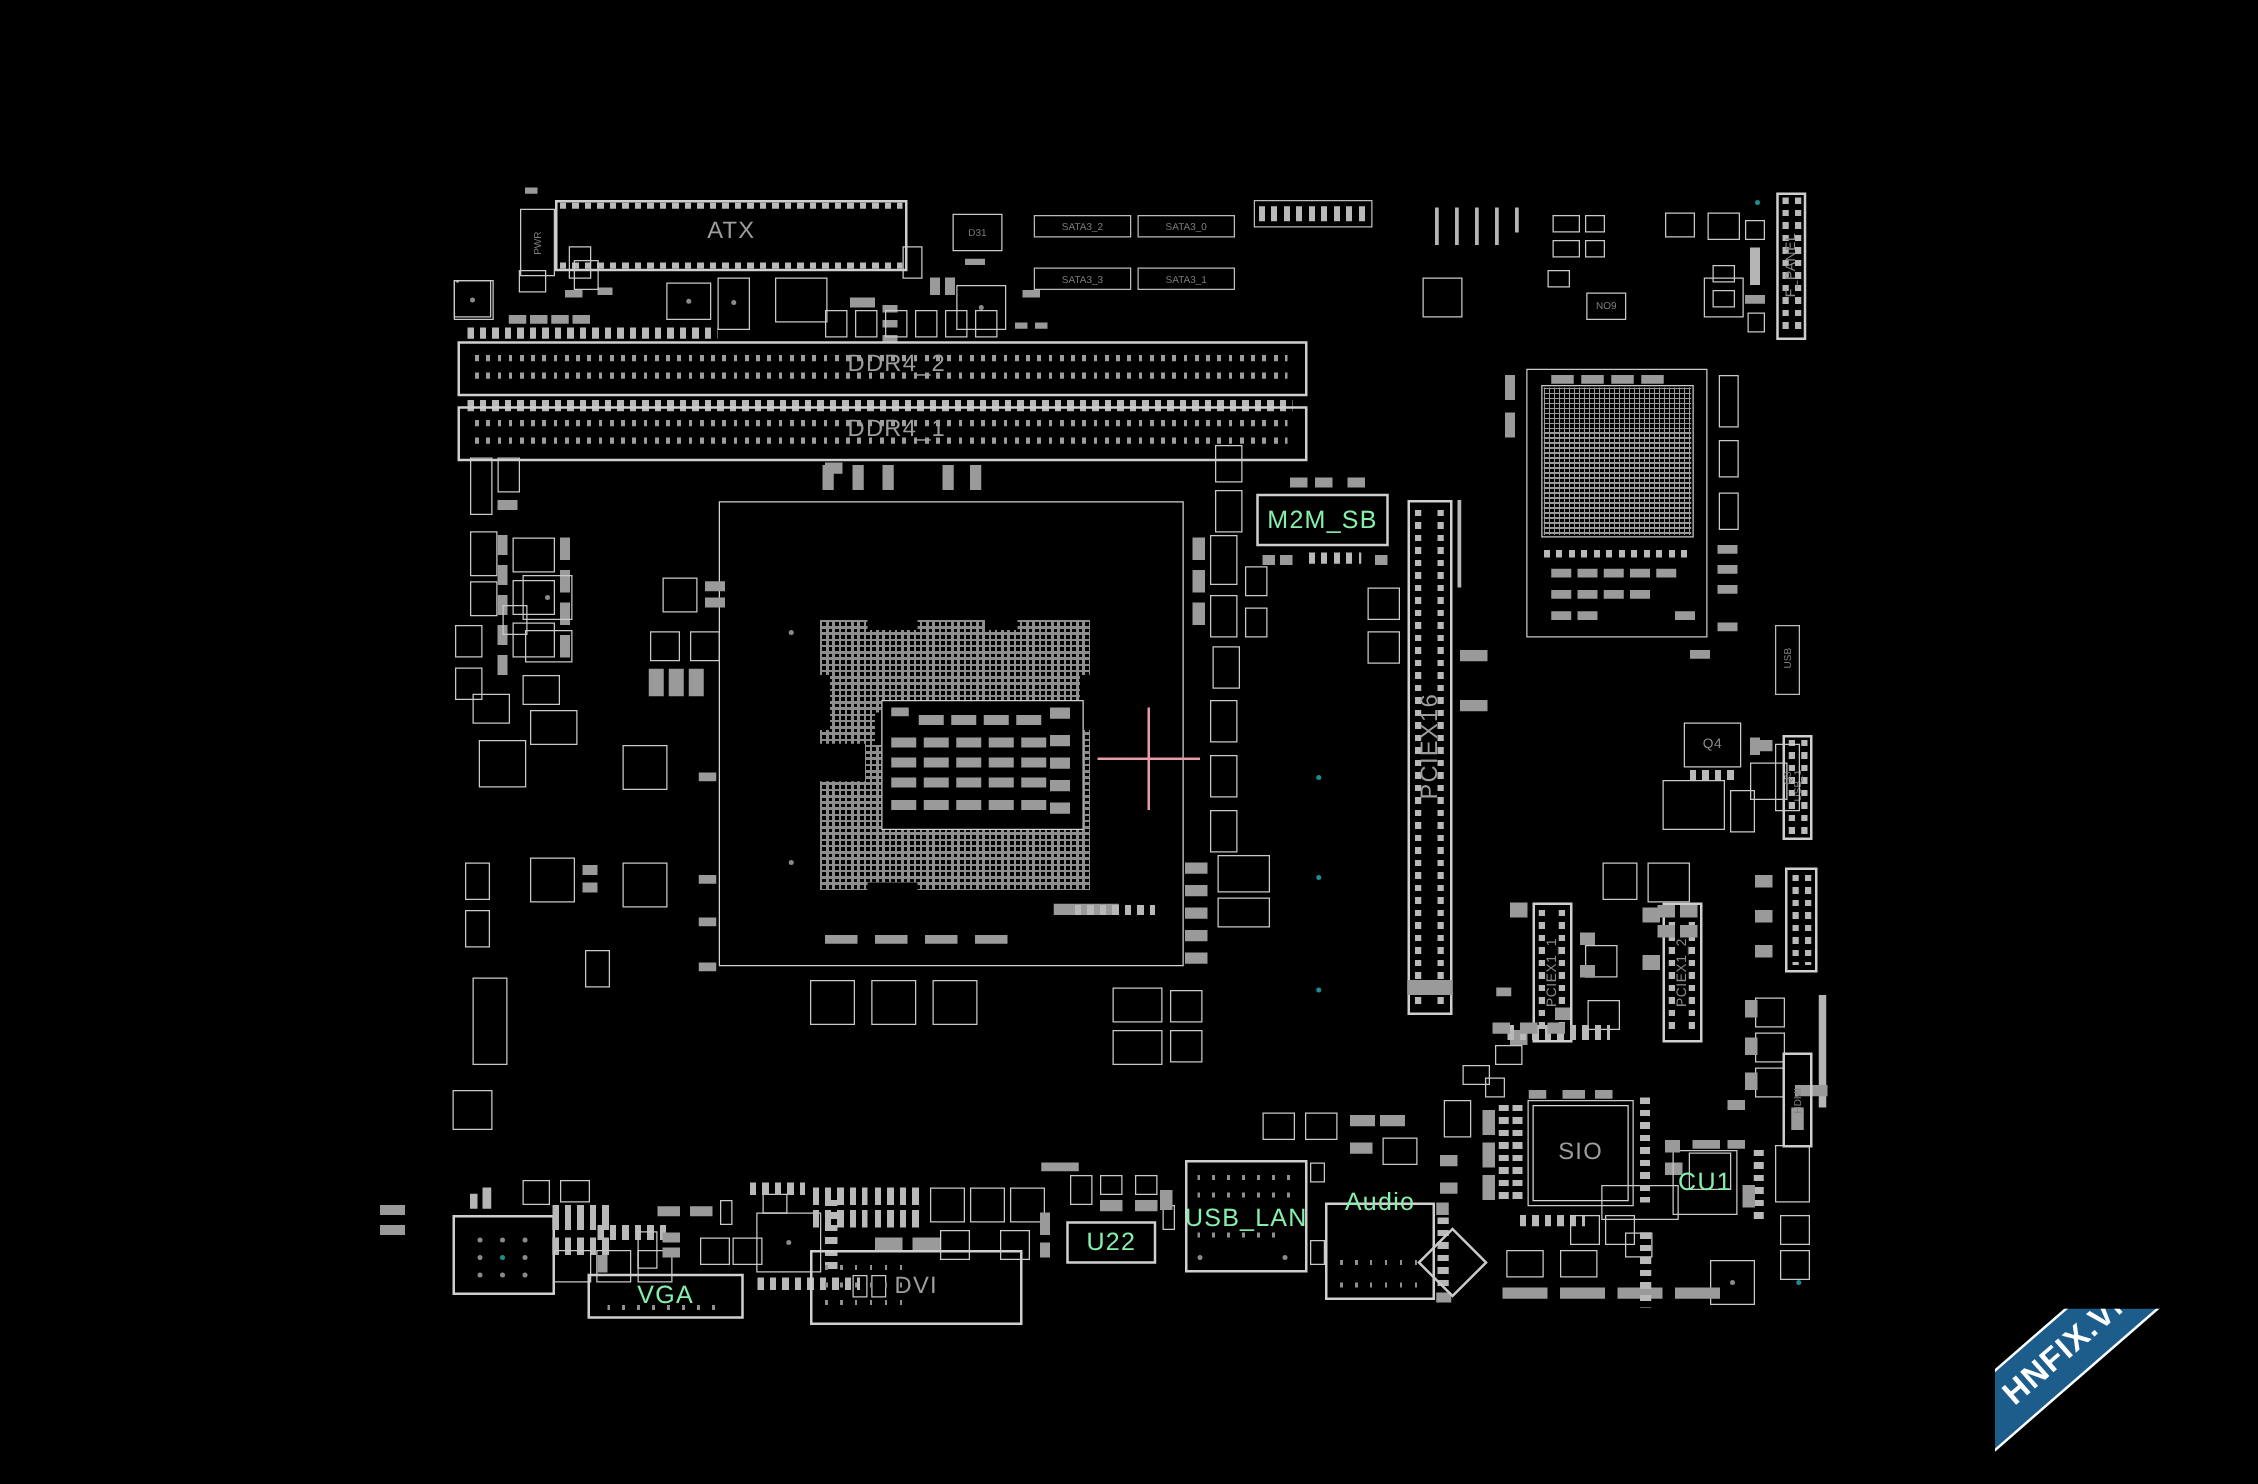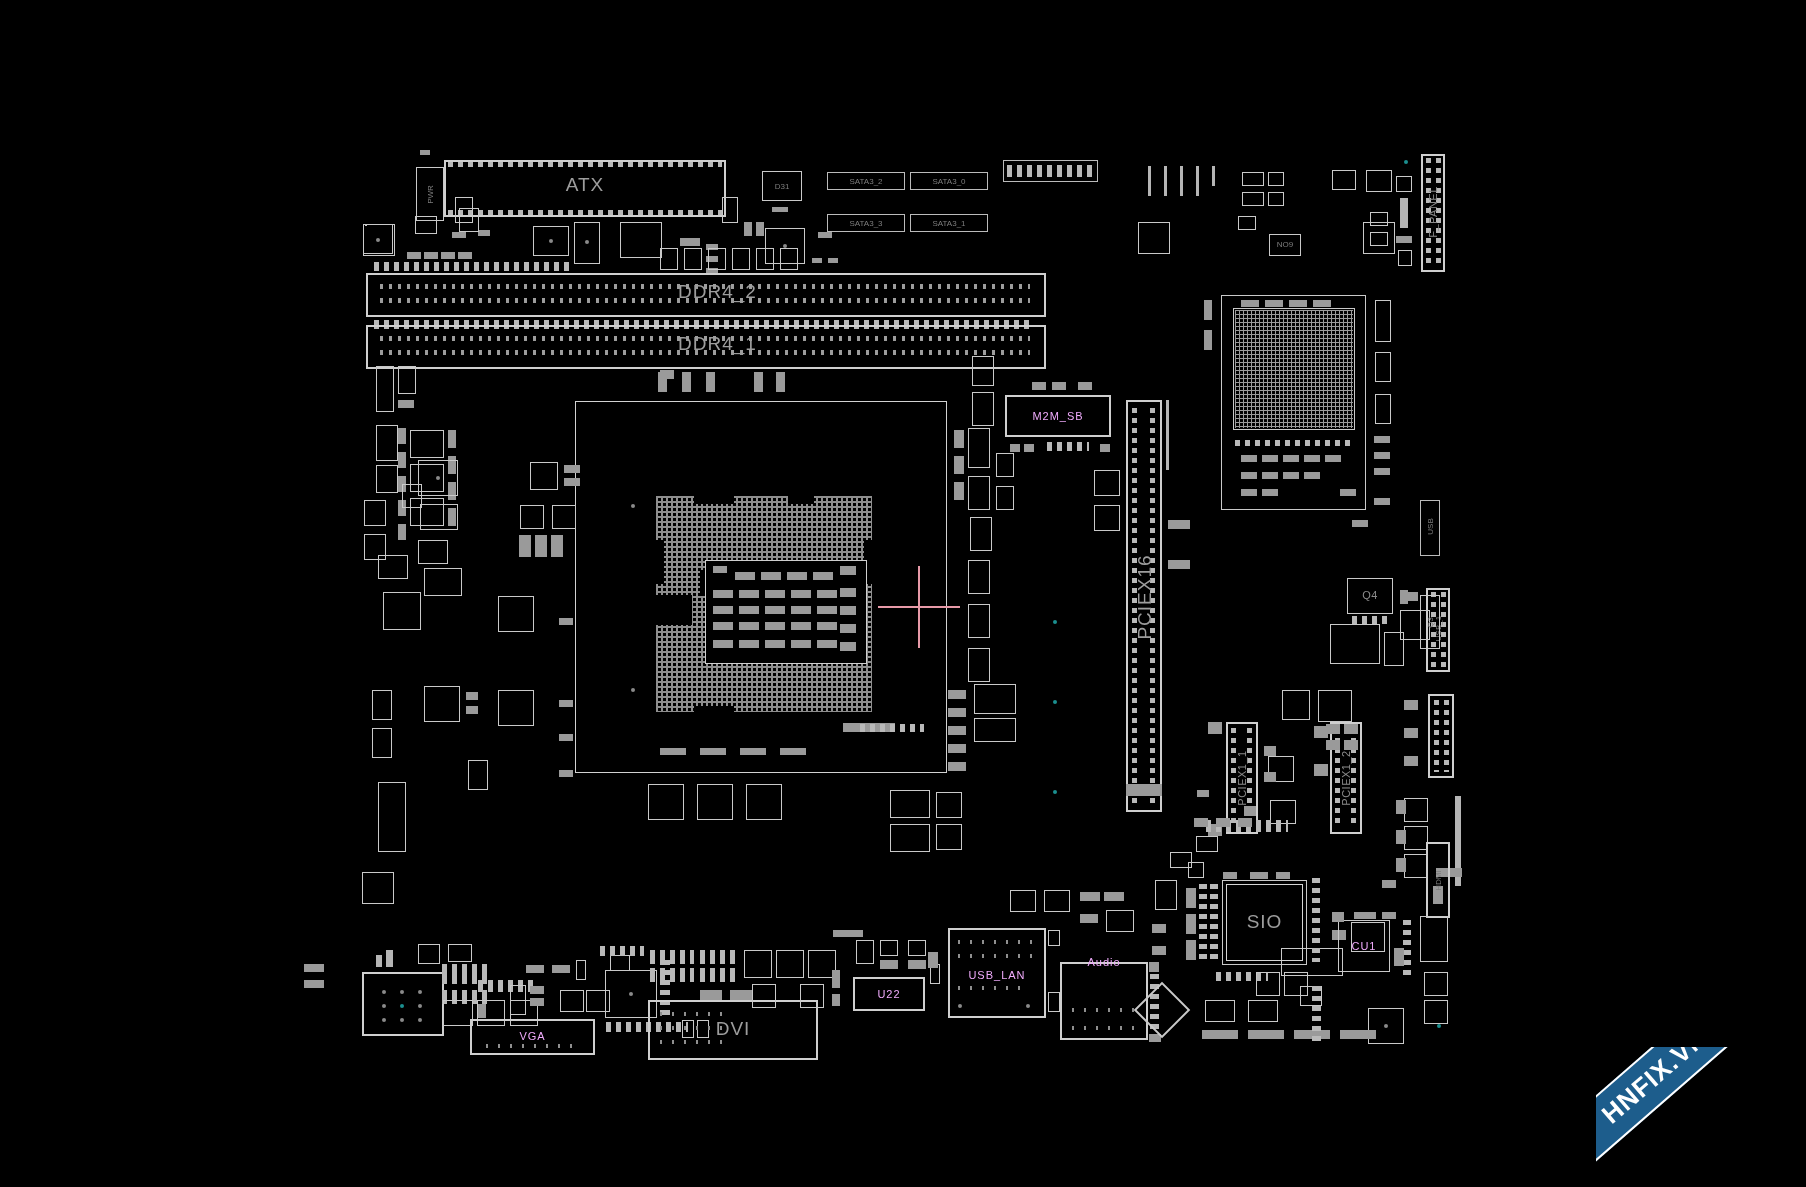--- a/index.html
+++ b/index.html
@@ -7,21 +7,21 @@
   body{width:1806px;height:1187px;overflow:hidden;font-family:"Liberation Sans",sans-serif;}
   #board{position:relative;width:1806px;height:1187px;background:#000;}
 
   
   .rect{position:absolute;box-sizing:border-box;border:1px solid #c9c9c9;background:transparent;}
   .pad{position:absolute;box-sizing:border-box;background:#9a9a9a;}
   .dot{position:absolute;background:#8a8a8a;border-radius:50%;}
   .line{position:absolute;background:#b5b5b5;}
   .lbl{position:absolute;color:#8d8d8d;font-family:"Liberation Sans",sans-serif;letter-spacing:1px;white-space:nowrap;}
   .lbl.big{font-size:19px;color:#9d9d9d;}
-  .lbl.med{font-size:11px;color:#f0abfc;}
+  .lbl.med{font-size:20px;color:#86efac;}
   .lbl.sm{font-size:11px;color:#8a8a8a;letter-spacing:.5px;}
   .lbl.xs{font-size:8px;color:#7e7e7e;letter-spacing:0;}
   .rot{transform-origin:center center;transform:rotate(-90deg);}
   .ctr{display:flex;align-items:center;justify-content:center;}
 
   
   .conn{position:absolute;box-sizing:border-box;border:2px solid #cfcfcf;}
   .conn2{position:absolute;box-sizing:border-box;border:1px solid #bbb;}
 
   

